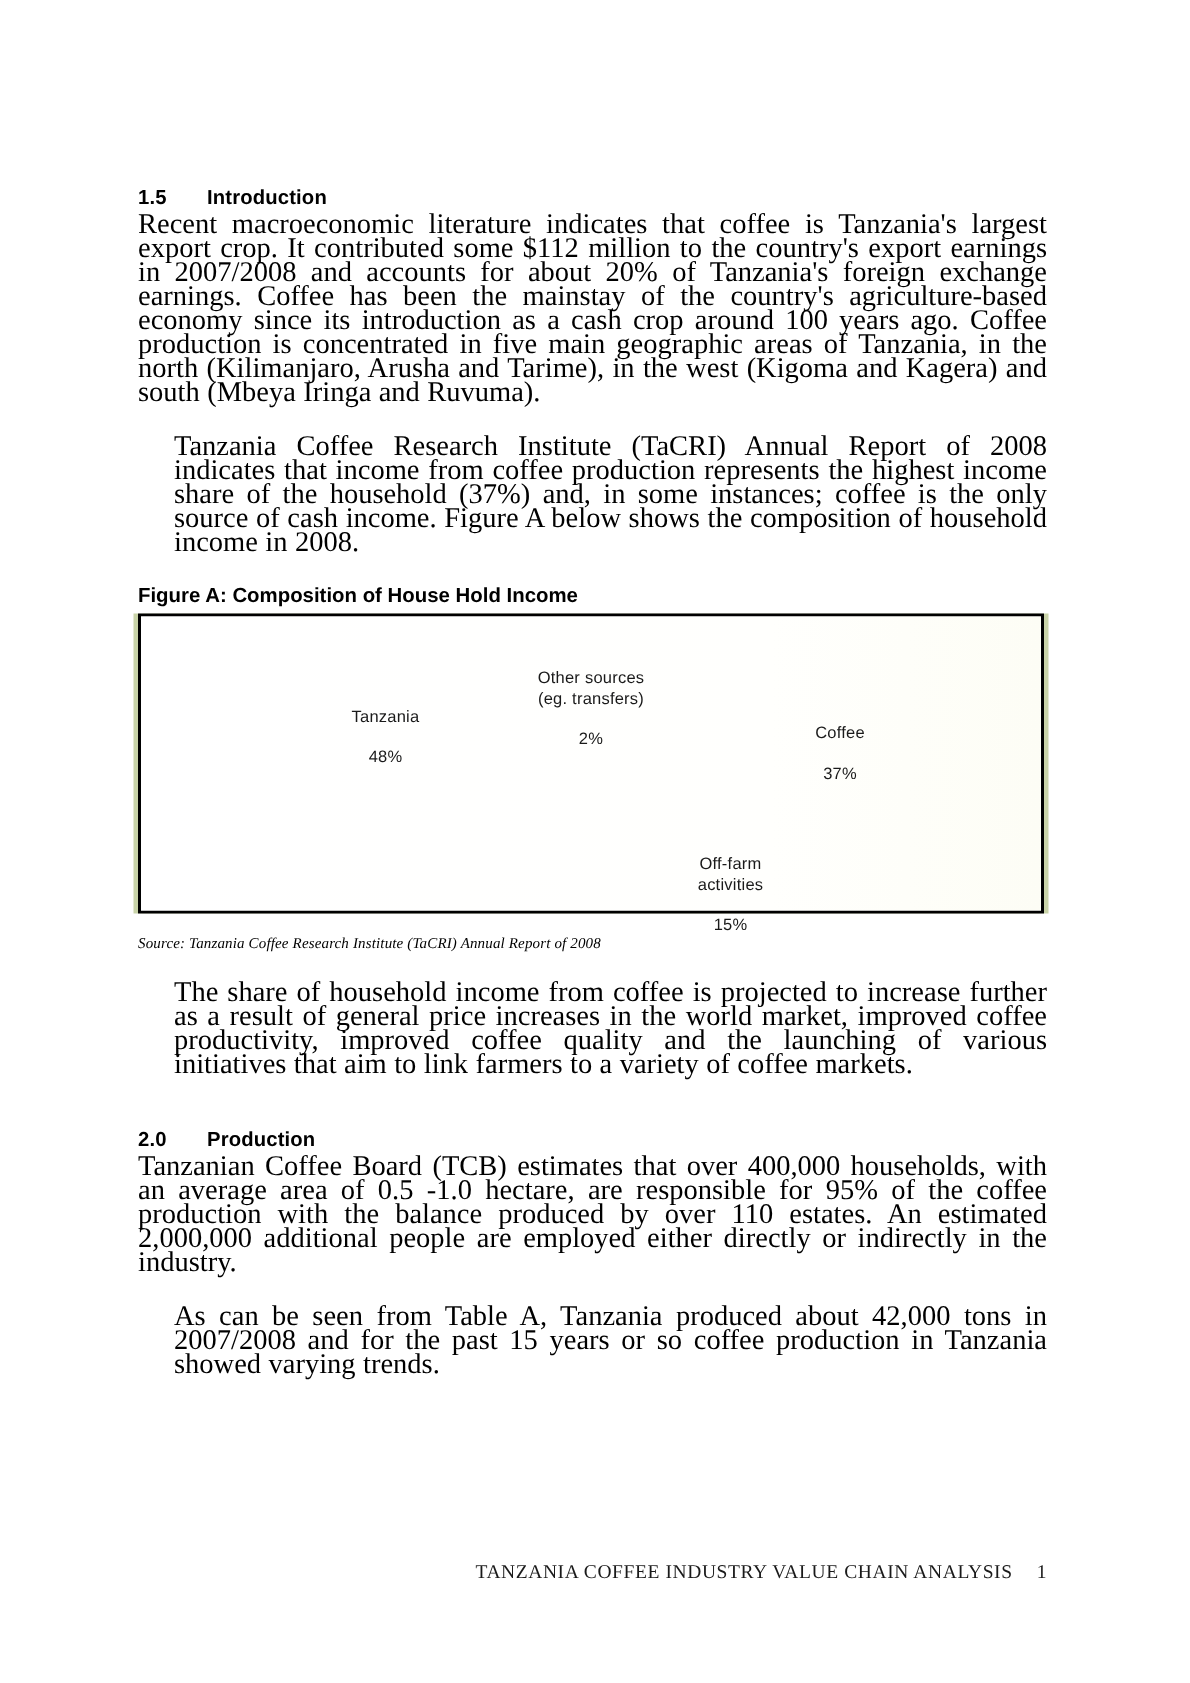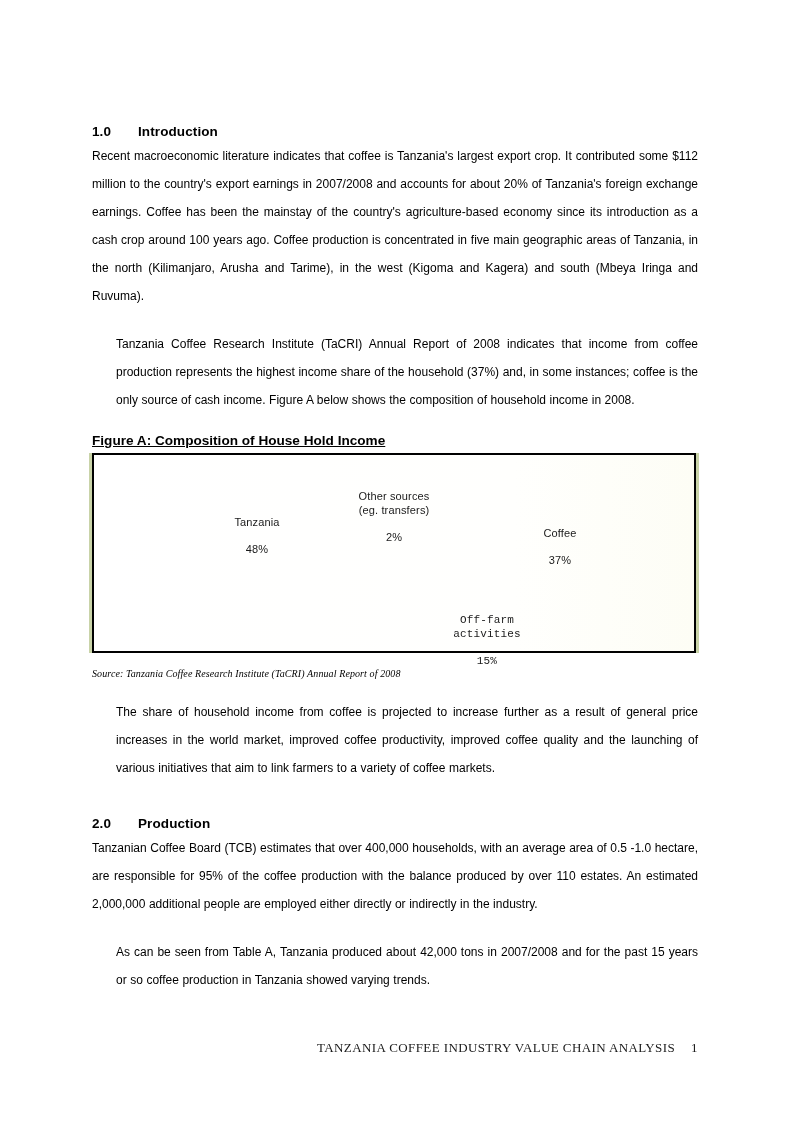--- a/index.html
+++ b/index.html
@@ -35,34 +35,34 @@
     font-size: 13.5px;
     font-weight: bold;
     letter-spacing: 0.1px;
     margin: 0 0 3px 0;
     white-space: pre;
   }
   .section-heading .num { display: inline-block; width: 46px; }
 
   
   p.body {
-    font-size: 12px;
-    line-height: 28px;
+    font-size: 19px;
+    line-height: 16px;
     text-align: justify;
     margin: 0;
     word-spacing: 0.2px;
+    font-family: Liberation Serif, serif;
   }
   p.gap-before { margin-top: 19.6px; margin-left: 24px; }
 
   
   .figure-title {
     font-size: 13.6px;
     font-weight: bold;
     margin: 19px 0 5px 0;
-    text-decoration: underline;
   }
 
   .figure-frame {
     position: relative;
     width: 604px;
     height: 200px;
     box-sizing: border-box;
     border: 2px solid #000000;
     background: #ffffff;
     box-shadow: -3px 0 0 0 #c9d3a8, 3px 0 0 0 #c9d3a8;
@@ -106,21 +106,21 @@
   }
   .footer .page-num { display: inline-block; margin-left: 16px; }
 </style>
 </head>
 <body>
 
 <div class="page">
 
   <div class="content">
 
-    <h2 class="section-heading"><span class="num">1.0</span><span>Introduction</span></h2>
+    <h2 class="section-heading"><span class="num">1.5</span><span>Introduction</span></h2>
 
     <p class="body">Recent macroeconomic literature indicates that coffee is Tanzania's largest export crop. It contributed some $112 million to the country's export earnings in 2007/2008 and accounts for about 20% of Tanzania's foreign exchange earnings. Coffee has been the mainstay of the country's agriculture-based economy since its introduction as a cash crop around 100 years ago. Coffee production is concentrated in five main geographic areas of Tanzania, in the north (Kilimanjaro, Arusha and Tarime), in the west (Kigoma and Kagera) and south (Mbeya Iringa and Ruvuma).</p>
 
     <p class="body gap-before">Tanzania Coffee Research Institute (TaCRI) Annual Report of 2008 indicates that income from coffee production represents the highest income share of the household (37%) and, in some instances; coffee is the only source of cash income. Figure A below shows the composition of household income in 2008.</p>
 
     <div class="figure-title">Figure A: Composition of House Hold Income</div>
 
     <div class="figure-frame">
       <div class="chart-area">
 
@@ -134,21 +134,21 @@
 (eg. transfers)</span><br>
           <span>2%</span>
         </div>
 
         <div class="pie-label" style="left:411px; top:59px; width:110px;">
           <span>Coffee</span><br>
           <span>37%</span>
         </div>
 
 
-        <div class="pie-label" style="left:330px; top:146px; width:126px;font-family:Liberation Mono, monospace;">
+        <div class="pie-label" style="left:330px; top:146px; width:126px;">
           <span>Off-farm
 activities</span><br>
           <span>15%</span>
         </div>
 
       </div>
     </div>
 
     <div class="fig-source">Source: Tanzania Coffee Research Institute (TaCRI) Annual Report of 2008</div>
 

